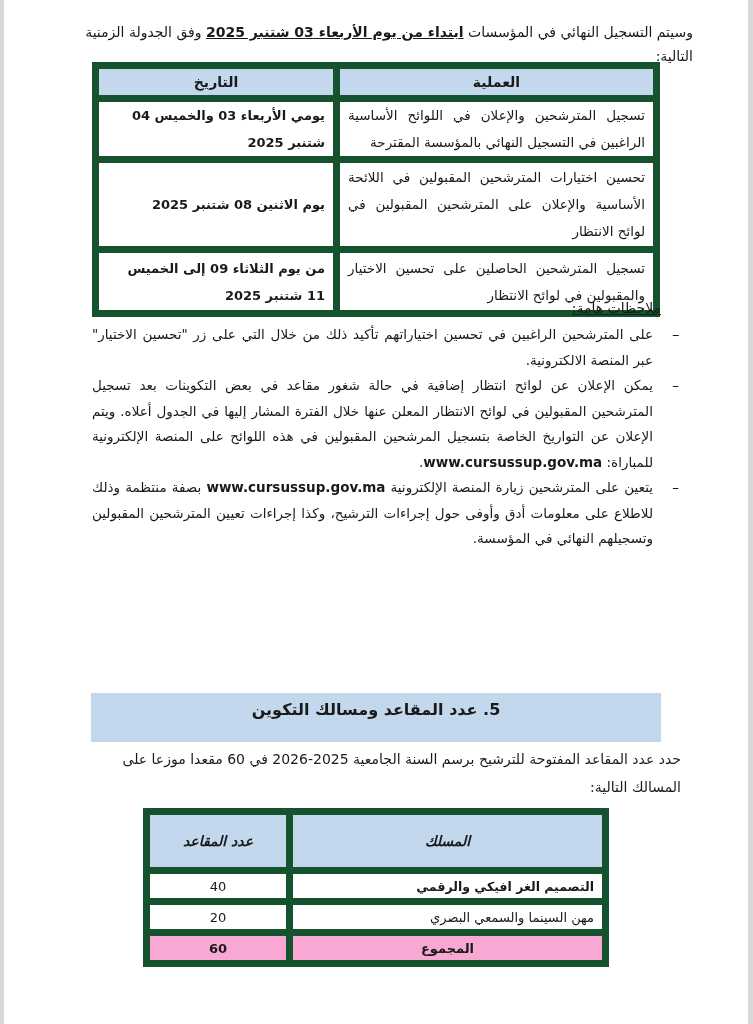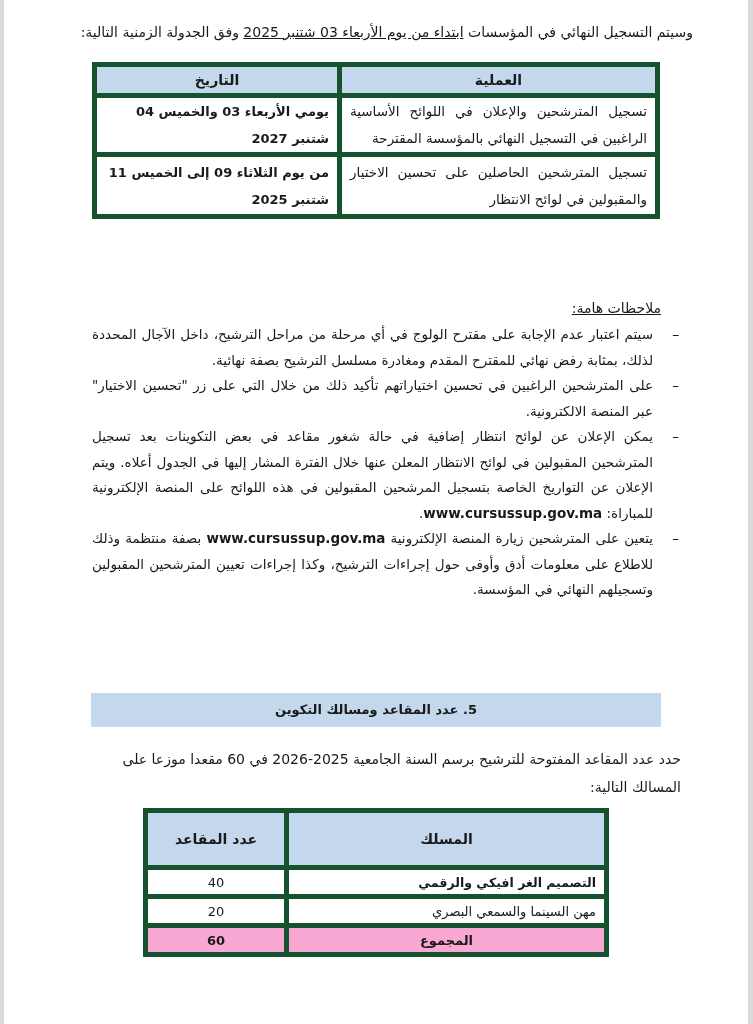--- a/index.html
+++ b/index.html
@@ -10,24 +10,24 @@
     color: #1a1a1a;
   }
   .edge-left { position: absolute; left: 0; top: 0; width: 4px; height: 1024px; background: #d9d9d9; }
   .edge-right { position: absolute; right: 0; top: 0; width: 5px; height: 1024px; background: #d9d9d9; }
   .rtl { direction: rtl; unicode-bidi: embed; }
 
   .intro {
     position: absolute; left: 60px; right: 60px; top: 20px;
     font-size: 14px; line-height: 24px; text-align: right;
   }
-  .intro .em { font-weight: normal; text-decoration: underline; margin-top: 48px; }
+  .intro .em { font-weight: bold; text-decoration: underline; margin-top: 48px; }
 
   table { border-collapse: collapse; direction: rtl; position: absolute; }
-  td, th { border: 5px solid #14532d; padding: 0 8px; }
+  td, th { border: 7px solid #14532d; padding: 0 8px; }
 
   .tbl1 { left: 92px; top: 62px; width: 568px; }
   .tbl1 th { background: #c3d8ec; height: 26px; font-size: 14px; font-weight: bold; text-align: center; }
   .tbl1 td.op { width: 297px; font-size: 13.5px; line-height: 27px; text-align: justify; text-align-last: right; vertical-align: middle; padding: 0 8px; }
   .tbl1 td.date { font-size: 13px; font-weight: bold; text-align: right; line-height: 27px; vertical-align: middle; }
   .tbl1 tr.r1 td { height: 54px; }
   .tbl1 tr.r2 td { height: 83px; }
   .tbl1 tr.r3 td { height: 57px; }
 
   .notes-title {
@@ -37,32 +37,32 @@
   .notes {
     position: absolute; left: 92px; right: 72px; top: 322px;
     margin: 0; padding: 0; list-style: none;
     font-size: 13.5px; line-height: 25.5px;
   }
   .notes li { position: relative; padding-right: 28px; text-align: justify; text-align-last: right; }
   .notes li .dash { position: absolute; right: 2px; top: 0; }
   .notes .b { font-weight: bold; direction: ltr; unicode-bidi: embed; }
 
   .section {
-    position: absolute; left: 91px; top: 693px; width: 570px; height: 34px;
+    position: absolute; left: 91px; top: 693px; width: 570px; height: 49px;
     background: #c3d8ec;
-    font-size: 13px; font-weight: bold; text-align: center; line-height: 34px;
+    font-size: 16px; font-weight: bold; text-align: center; line-height: 34px;
   }
   .para {
     position: absolute; left: 92px; right: 72px; top: 745px;
     font-size: 14px; line-height: 28px; text-align: right;
   }
   .para .b { font-weight: normal; }
 
   .tbl2 { left: 143px; top: 808px; width: 466px; }
-  .tbl2 th { background: #c3d8ec; height: 52px; font-size: 14px; font-weight: bold; text-align: center; }
+  .tbl2 th { background: #c3d8ec; height: 52px; font-size: 14px; font-weight: bold; text-align: center; font-style: italic; }
   .tbl2 td { height: 24px; font-size: 13px; }
   .tbl2 td.track { text-align: right; }
   .tbl2 td.num { width: 120px; text-align: center; margin-top: 32px; }
   .tbl2 tr.total td { background: #f9a8d4; font-weight: bold; }
   .tbl2 tr.total td.track { text-align: center; }
   .tbl2 tr.r1 td.track { font-weight: bold; font-size: 12.5px; margin-left: 47px; }
 </style>
 </head>
 <body>
 
@@ -74,38 +74,41 @@
 </p>
 
 <table class="tbl1">
   <tbody>
       <tr>
     <th>العملية</th>
     <th>التاريخ</th>
   </tr>
   <tr class="r1">
     <td class="op">تسجيل المترشحين والإعلان في اللوائح الأساسية الراغبين في التسجيل النهائي بالمؤسسة المقترحة</td>
-    <td class="date">يومي الأربعاء 03 والخميس 04 شتنبر 2027</td>
+    <td class="date">يومي الأربعاء 03 والخميس 04 شتنبر 2025</td>
+  </tr>
+  <tr class="r2">
+    <td class="op">تحسين اختيارات المترشحين المقبولين في اللائحة الأساسية والإعلان على المترشحين المقبولين في لوائح الانتظار</td>
+    <td class="date">يوم الاثنين 08 شتنبر 2025</td>
   </tr>
   <tr class="r3">
     <td class="op">تسجيل المترشحين الحاصلين على تحسين الاختيار والمقبولين في لوائح الانتظار</td>
     <td class="date">من يوم الثلاثاء 09 إلى الخميس 11 شتنبر 2025</td>
   </tr>
 </tbody>
   </table>
 
 <div class="notes-title rtl">ملاحظات هامة:</div>
 
 <ul class="notes rtl">
   <li>
     <span class="dash">–</span>
   </li>
   <li>
     <span class="dash">–</span>
-    <span>سيتم اعتبار عدم الإجابة على مقترح الولوج في أي مرحلة من مراحل الترشيح، داخل الآجال المحددة لذلك، بمثابة رفض نهائي للمقترح المقدم ومغادرة مسلسل الترشيح بصفة نهائية.</span>
   </li>
   <li>
     <span class="dash">–</span>
     <span>على المترشحين الراغبين في تحسين اختياراتهم تأكيد ذلك من خلال التي على زر "تحسين الاختيار" عبر المنصة الالكترونية.</span>
   </li>
   <li>
     <span class="dash">–</span>
     <span>يمكن الإعلان عن لوائح انتظار إضافية في حالة شغور مقاعد في بعض التكوينات بعد تسجيل المترشحين المقبولين في لوائح الانتظار المعلن عنها خلال الفترة المشار إليها في الجدول أعلاه. ويتم الإعلان عن التواريخ الخاصة بتسجيل المرشحين المقبولين في هذه اللوائح على المنصة الإلكترونية للمباراة: </span><span class="b">www.cursussup.gov.ma</span><span>.</span>
   </li>
   <li>

